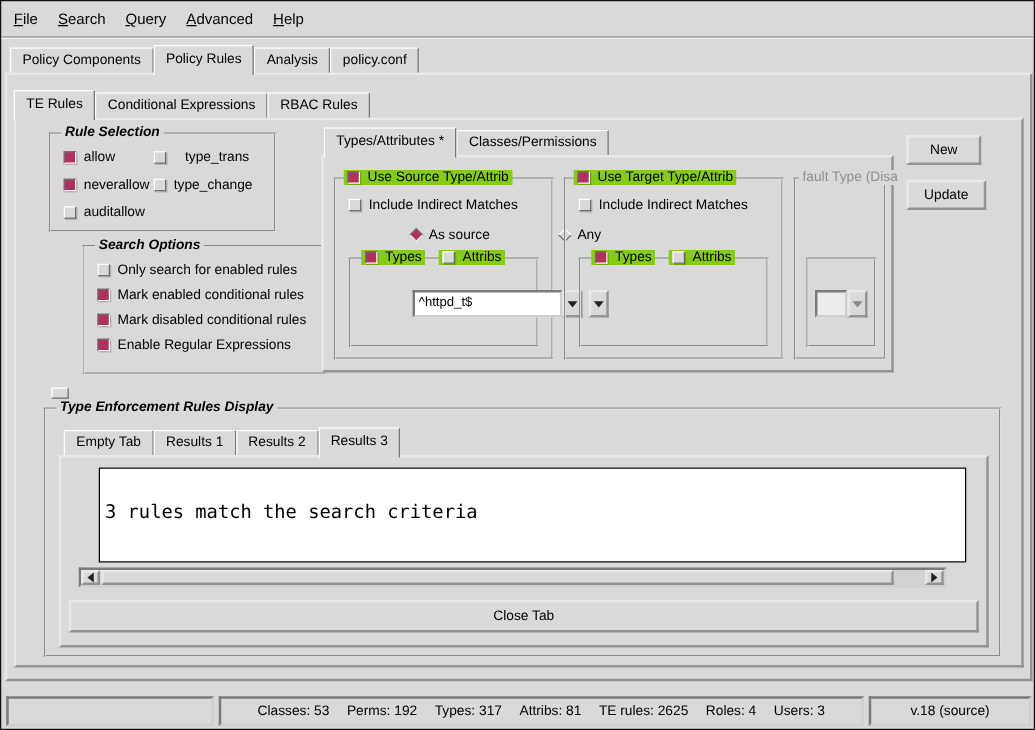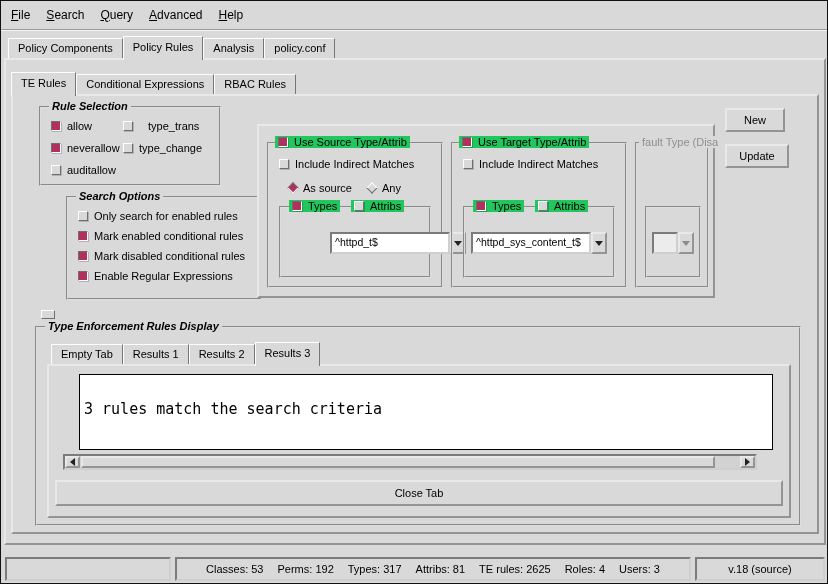--- a/index.html
+++ b/index.html
@@ -3,41 +3,41 @@
 <meta charset="utf-8">
 <style>
   * { box-sizing: border-box; margin: 0; padding: 0; }
   html,body { width: 828px; height: 584px; }
   body { font-family: "Liberation Sans", sans-serif; font-size: 11px; color: #000; }
   .window { position: absolute; left:0; top:0; width:828px; height:584px;
             background:#d9d9d9; border:1px solid #111; overflow:hidden;padding-left:16px; }
   .groupbox { position:absolute; border:2px groove #dedede; }
   .group-title { position:absolute; top:-8px; left:8px; background:#d9d9d9;
                  padding:0 3px; font-weight:bold; font-style:italic; white-space:nowrap; }
-  .group-check { position:absolute; top:-8px; left:6px; background:#22c55e; padding:0 3px; }
+  .group-check { position:absolute; top:-8px; left:6px; background:#84cc16; padding:0 3px; }
 
   
   .menubar { position:absolute; left:0; top:0; width:100%; height:29px;
              border-bottom:1px solid #9a9a9a; box-shadow:0 1px 0 #f4f4f4;
              display:flex; align-items:center; gap:16px; padding-left:10px; font-size:12px; }
   .menu-item { display:inline-block; cursor:default; }
   .menu-item::first-letter { text-decoration: underline; }
 
   
   .tabbar { position:absolute; display:flex; align-items:flex-end; z-index:3; }
   .tab { background:#d9d9d9; height:20px; line-height:19px; padding:0 9px; margin-right:0;
          border-top:1px solid #fdfdfd; border-left:1px solid #fdfdfd; border-right:1px solid #767676;
          white-space:nowrap; cursor:default; }
   .tab.active { height:24px; line-height:21px; position:relative; top:2px; z-index:4; }
   .pane { position:absolute; border:2px outset #e8e8e8; background:#d9d9d9; }
 
   
   .check, .radio { position:absolute; display:flex; align-items:center; gap:6px;
                    white-space:nowrap; cursor:default; }
-  .check.inline, .radio.inline { position:static; }
+  .check.inline, .radio.inline { position:static;margin-left:40px; }
   .cb { width:10px; height:10px; flex:0 0 auto; background:#d9d9d9;
         border:1px solid; border-color:#fff #6e6e6e #6e6e6e #fff; box-shadow:1px 1px 0 rgba(0,0,0,.18); }
   .cb.on { background:#b03060; border-color:#6e6e6e #fff #fff #6e6e6e; }
   .diamond { width:8px; height:8px; flex:0 0 auto; transform:rotate(45deg); background:#d9d9d9;
              border:1px solid; border-color:#fff #6e6e6e #6e6e6e #fff; }
   .diamond.on { background:#b03060; border-color:#6e6e6e #fff #fff #6e6e6e; }
 
   
   .btn { position:absolute; border:2px outset #e8e8e8; background:#d9d9d9;
          display:flex; align-items:center; justify-content:center; cursor:default; }
@@ -149,20 +149,24 @@
         <label class="check" style="left:10px; top:52px;">
           <span class="cb on"></span>
           <span>Mark disabled conditional rules</span>
         </label>
         <label class="check" style="left:10px; top:72px;">
           <span class="cb on"></span>
           <span>Enable Regular Expressions</span>
         </label>
       </div>
 
+      <div class="tabbar" style="left:246px; top:4px; height:24px;">
+        <div class="tab active">Types/Attributes *</div>
+        <div class="tab">Classes/Permissions</div>
+      </div>
       <div class="pane" style="left:244px; top:28px; width:458px; height:174px;">
 
         <div class="groupbox" style="left:8px; top:16px; width:176px; height:146px;">
           <label class="check group-check">
             <span class="cb on"></span>
             <span>Use Source Type/Attrib</span>
           </label>
           <label class="check" style="left:10px; top:14px;">
             <span class="cb"></span>
             <span>Include Indirect Matches</span>
@@ -207,21 +211,20 @@
           <div class="groupbox" style="left:10px; top:62px; width:152px; height:72px;">
             <label class="check group-check" style="left:8px;">
               <span class="cb on"></span>
               <span>Types</span>
             </label>
             <label class="check group-check" style="left:70px;">
               <span class="cb"></span>
               <span>Attribs</span>
             </label>
             <div class="combo" style="left:6px; top:24px; width:136px;">
-              <div class="combo-text">^httpd_sys_content_t$</div>
               <div class="combo-btn">
                   <span class="arr-down"></span>
                 </div>
             </div>
           </div>
         </div>
 
         <div class="groupbox" style="left:376px; top:16px; width:74px; height:146px;">
           <div class="group-title disabled-text" style="font-weight:normal; font-style:normal; left:2px;">fault Type (Disa</div>
           <div class="groupbox" style="left:8px; top:62px; width:56px; height:72px;">

